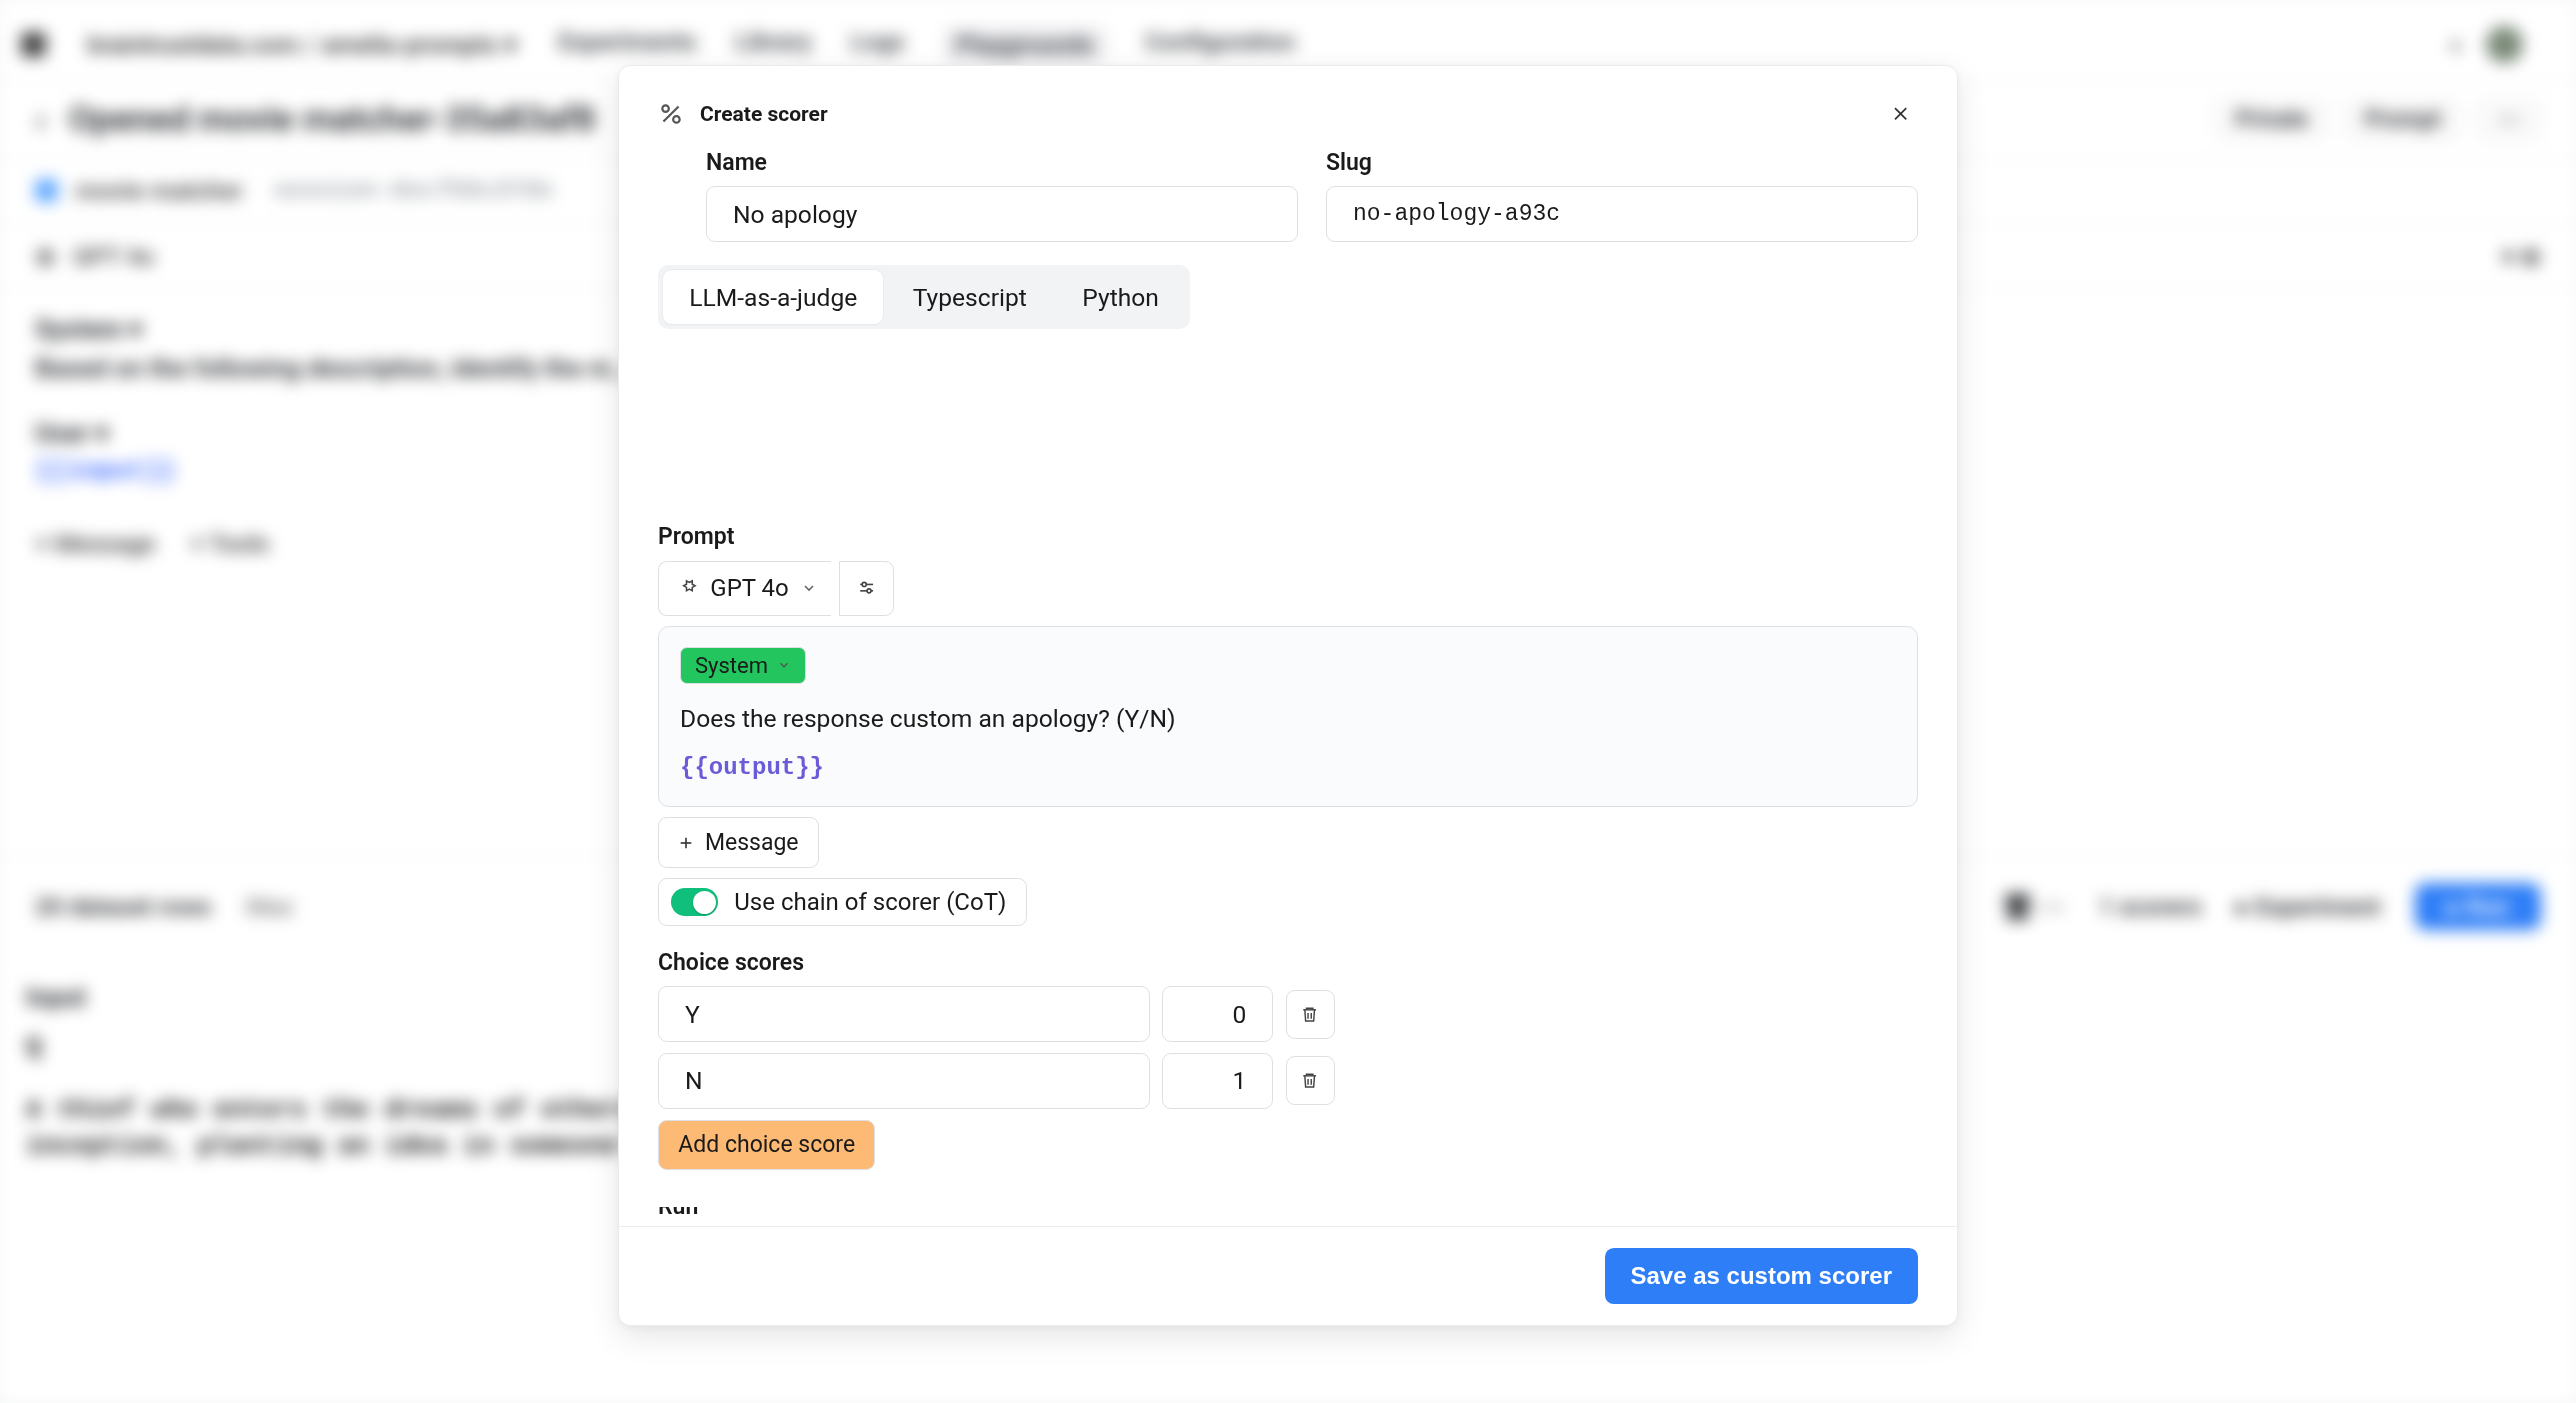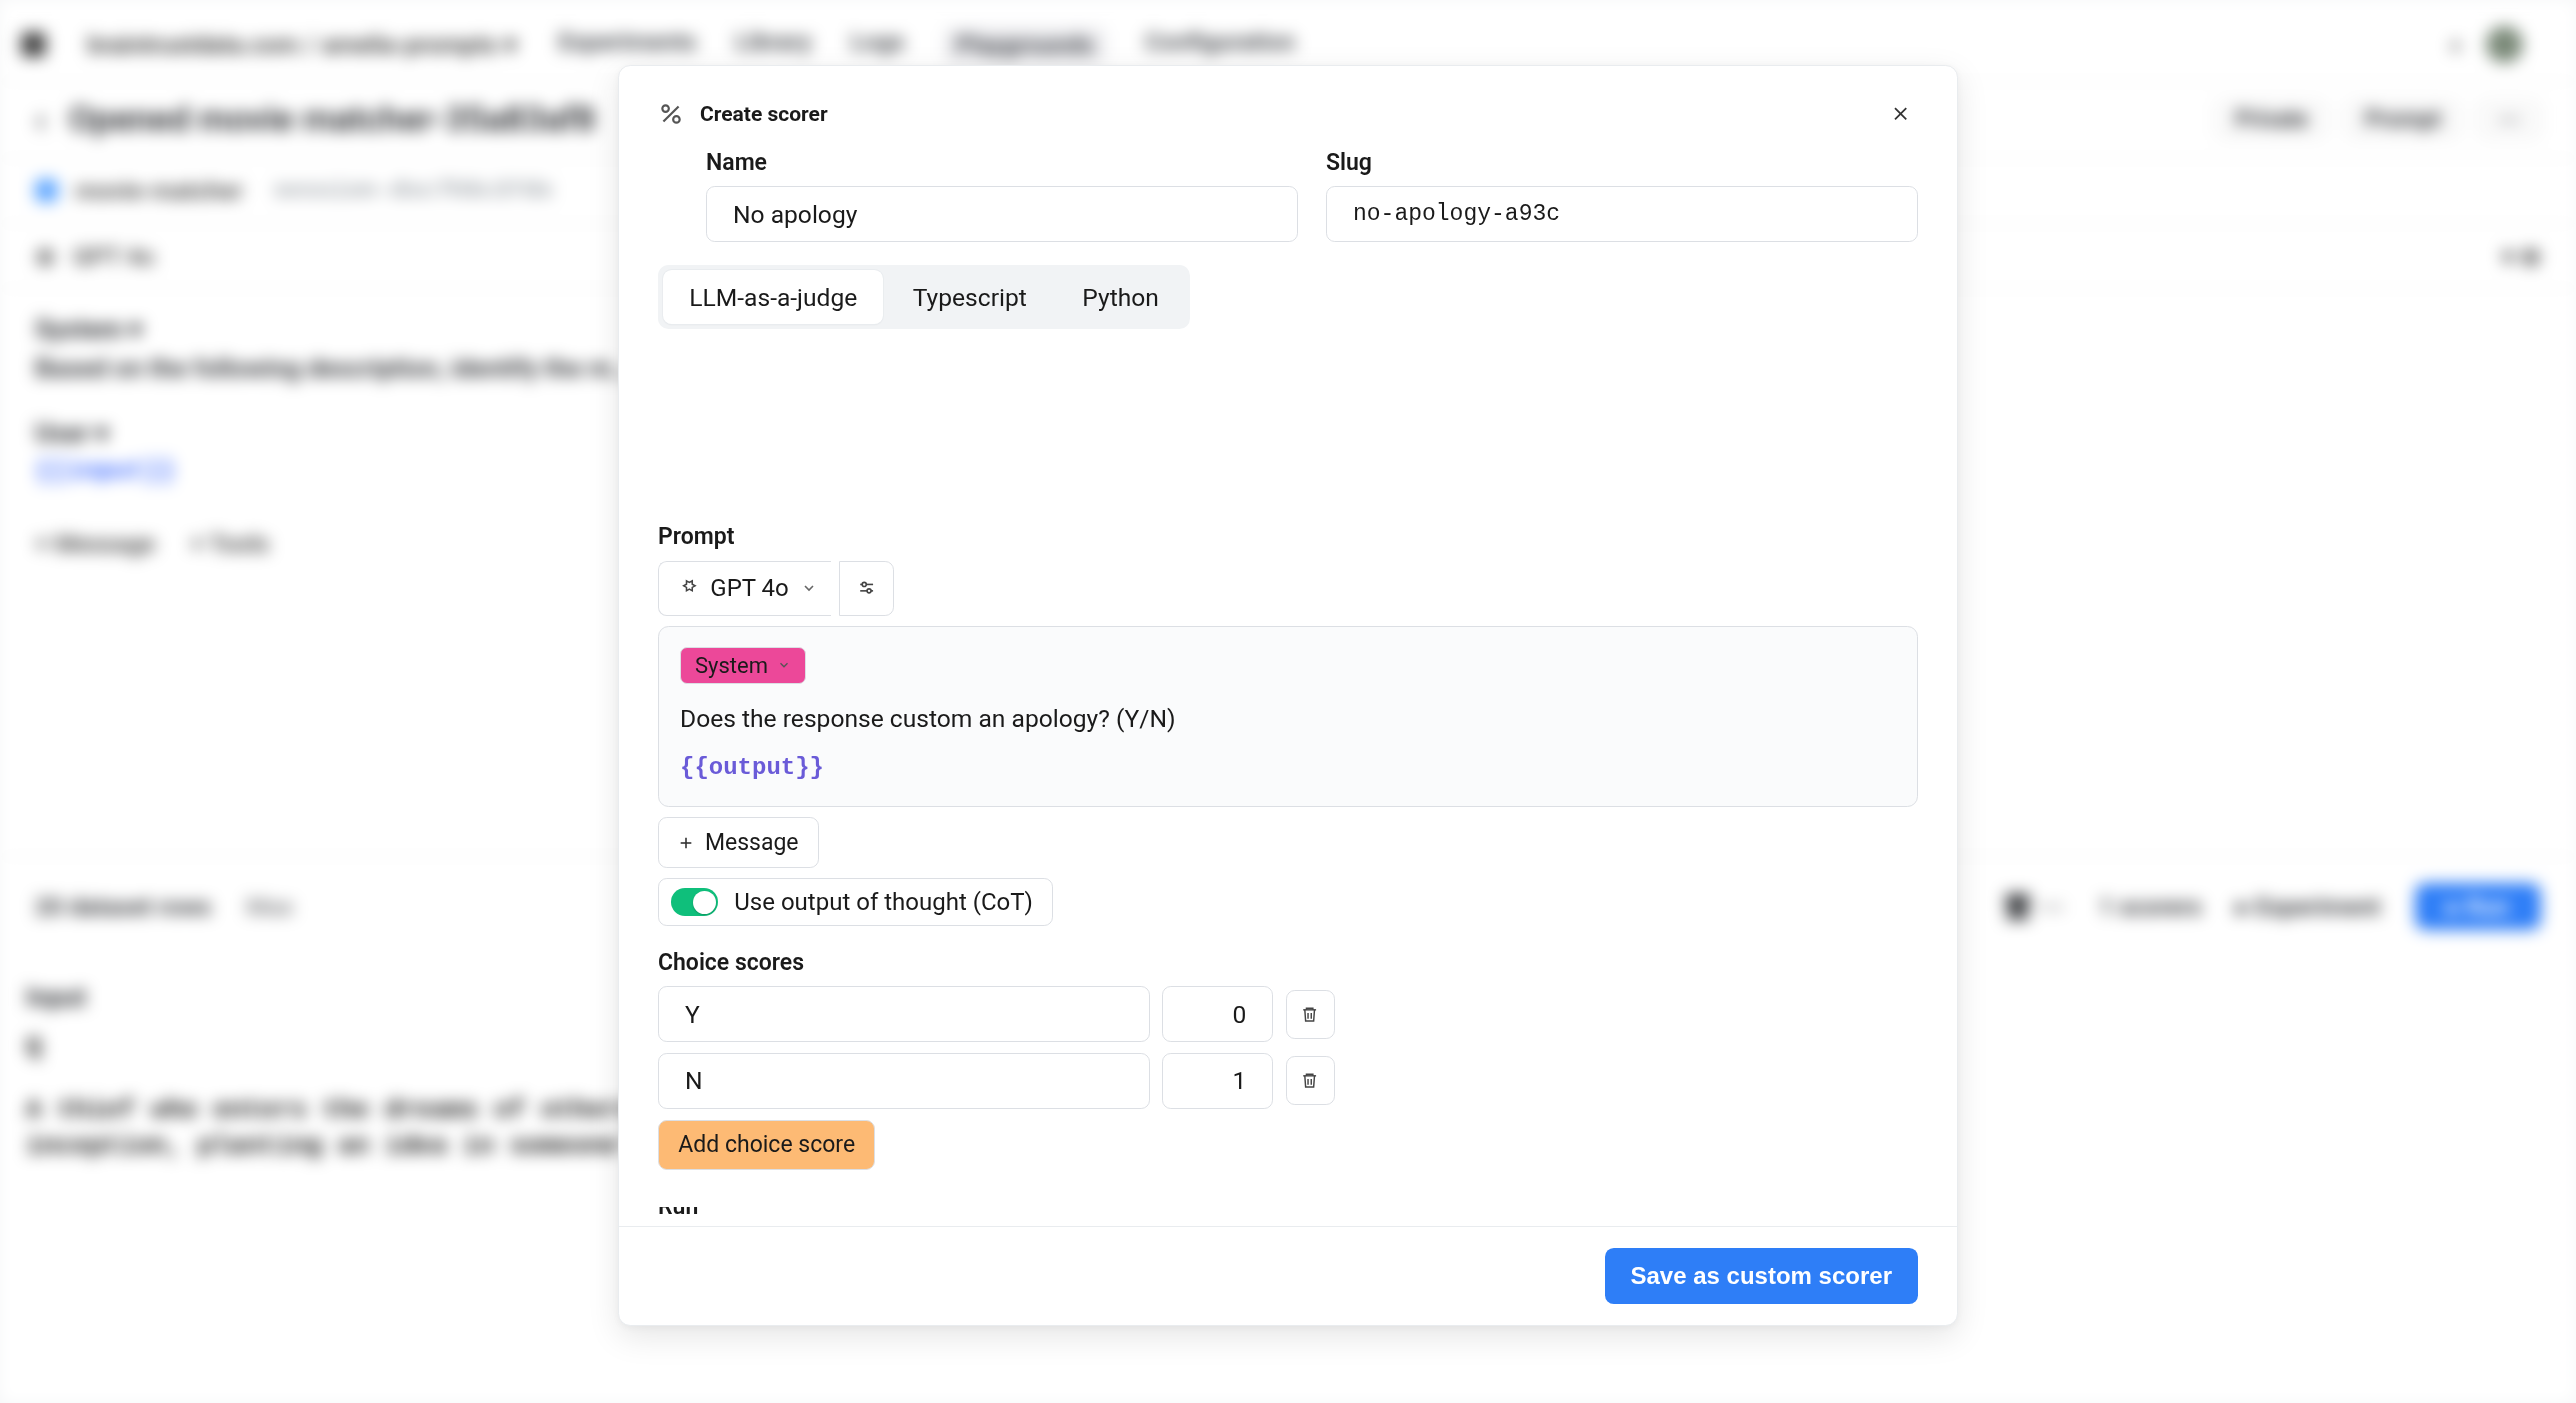--- a/index.html
+++ b/index.html
@@ -116,21 +116,21 @@
   }
 
   
   .prompt-box{
     border:0.9px solid var(--border);border-radius:10.6px;
     padding:19.3px 21px 24.6px 21px;background:#fafbfc;
     display:flex;flex-direction:column;gap:16px;
   }
   .role-chip{
     display:inline-flex;align-items:center;gap:8.8px;
-    background:#ec4899;border:0.9px solid var(--border);border-radius:7px;
+    background:#22c55e;border:0.9px solid var(--border);border-radius:7px;
     padding:5.3px 14px;font-size:22px;cursor:pointer;align-self:flex-start;
   }
   .prompt-text{font-size:24.6px;line-height:1.55;white-space:pre-wrap;}
   .prompt-var{font-family:var(--mono);font-size:24px;color:var(--purple);font-weight:700;}
 
   .msg-btn{
     display:inline-flex;align-items:center;gap:10.6px;
     border:0.9px solid var(--border);border-radius:8.8px;
     padding:10.6px 19.3px;font-size:23px;cursor:pointer;background:#fff;align-self:flex-start;
   }
@@ -333,21 +333,21 @@
           <line x1="12" y1="4" x2="12" y2="20"></line>
             <line x1="4" y1="12" x2="20" y2="12"></line>
         </svg>
         <span>Message</span>
       </div>
 
       <div class="toggle-row">
         <div class="toggle">
             <div class="knob"></div>
           </div>
-        <span style="font-size:24px">Use output of thought (CoT)</span>
+        <span style="font-size:24px">Use chain of scorer (CoT)</span>
       </div>
     </div>
 
     <div class="fld">
       <div class="fld-label">Choice scores</div>
 
       <div class="choice-row">
         <input class="key-input" value="Y" style="">
         <input class="num-input" value="0" style="">
         <div class="icon-btn">

